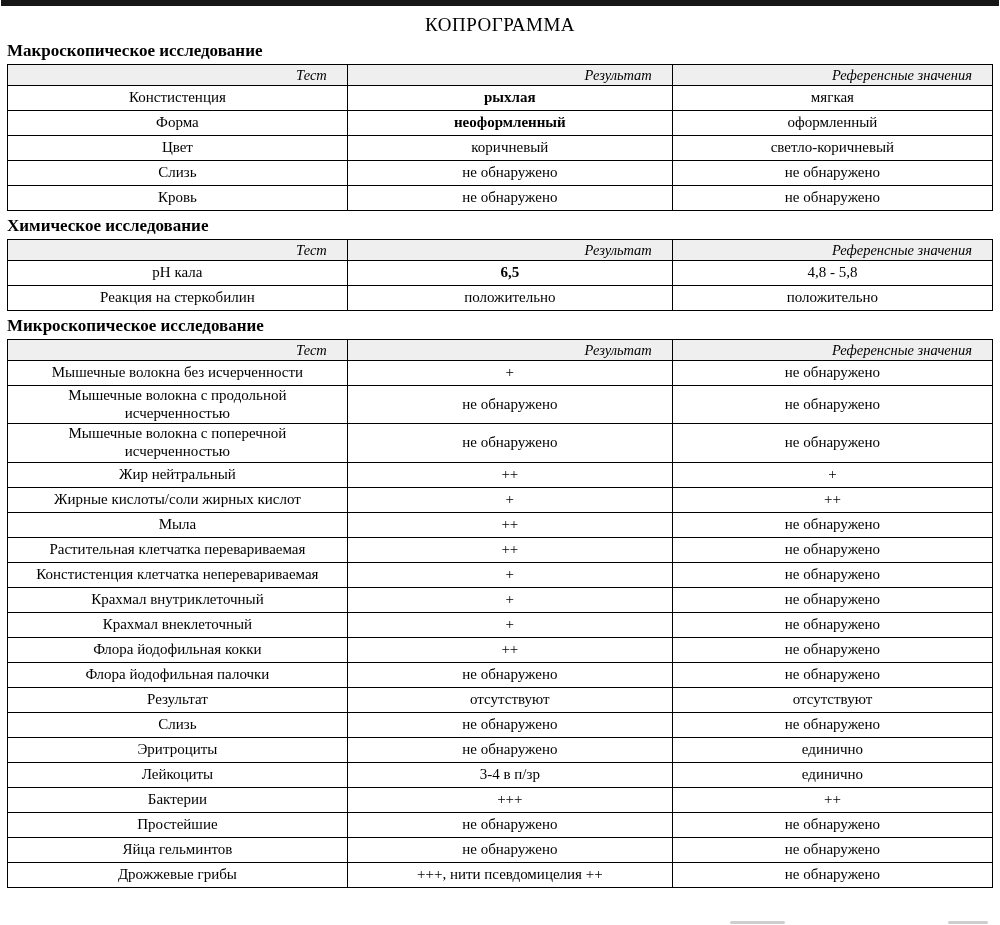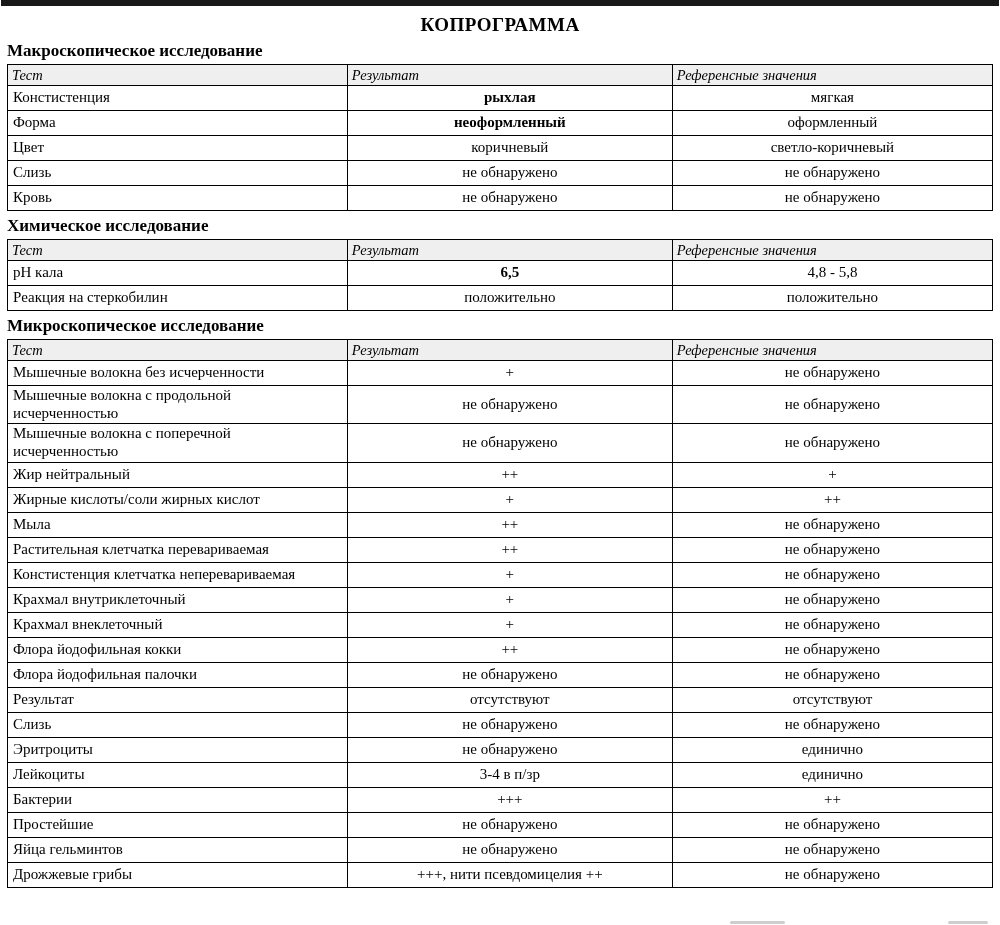--- a/index.html
+++ b/index.html
@@ -19,21 +19,21 @@
     height: 6px;
     background: #181818;
     margin: 0 1px;
   }
   .doc {
     padding: 2px 7px 0 7px;
   }
   .doc-title {
     text-align: center;
     font-size: 19px;
-    font-weight: bold;
+    font-weight: normal;
     margin: 6px 0 2px 0;
     letter-spacing: 0.5px;
   }
   .section-heading {
     text-align: left;
     font-size: 17px;
     font-weight: bold;
     margin: 5px 0 3px 0;
   }
   table.report {
@@ -47,33 +47,33 @@
   table.report th,
   table.report td {
     border: 1px solid #000;
     font-size: 15px;
     overflow: hidden;
   }
   table.report thead th {
     background: #efefef;
     font-style: italic;
     font-weight: normal;
-    text-align: left;
+    text-align: right;
     font-size: 14.5px;
     height: 18px;
-    padding: 1px 4px;
+    padding: 1px 20px;
   }
   table.report td {
     height: 22px;
     padding: 1px 5px;
     line-height: 1.18;
     vertical-align: middle;
   }
   td.cell-test {
-    text-align: left;
+    text-align: center;
     white-space: pre-line;
   }
   td.cell-result,
   td.cell-reference {
     text-align: center;
     margin-top: 36px;
   }
   td.bold { font-weight: bold; }
   .section-block { margin-bottom: 2px; }
   

